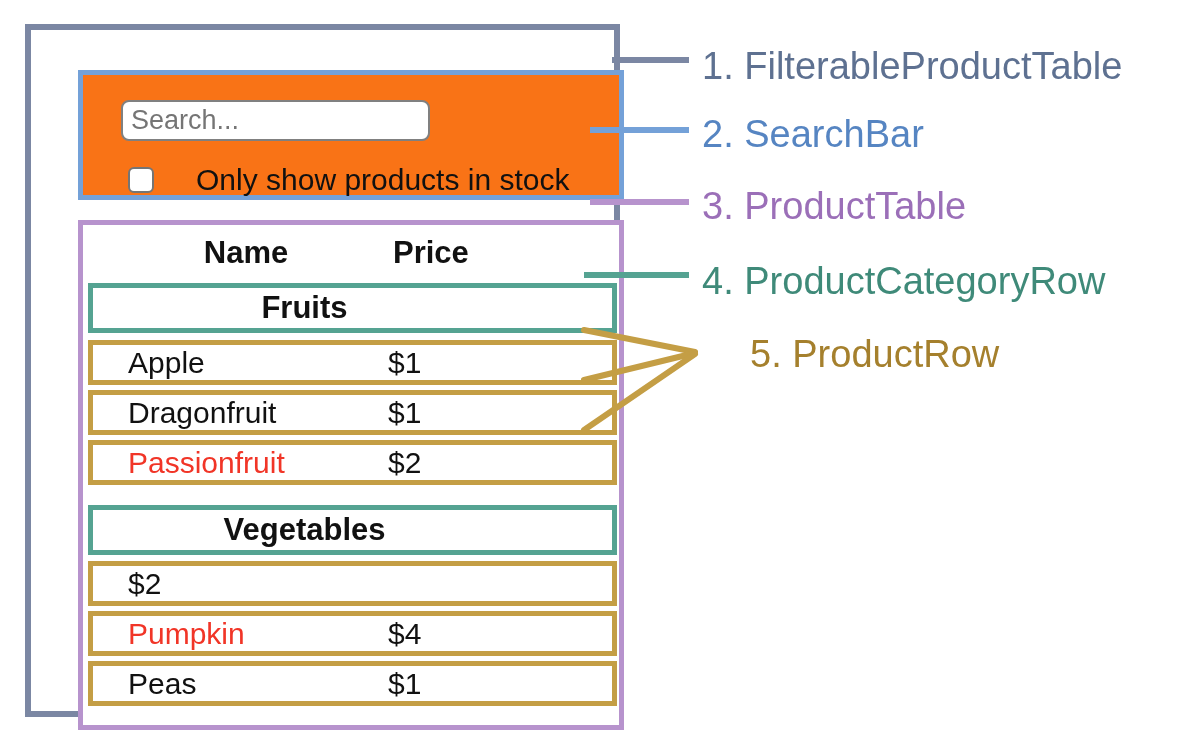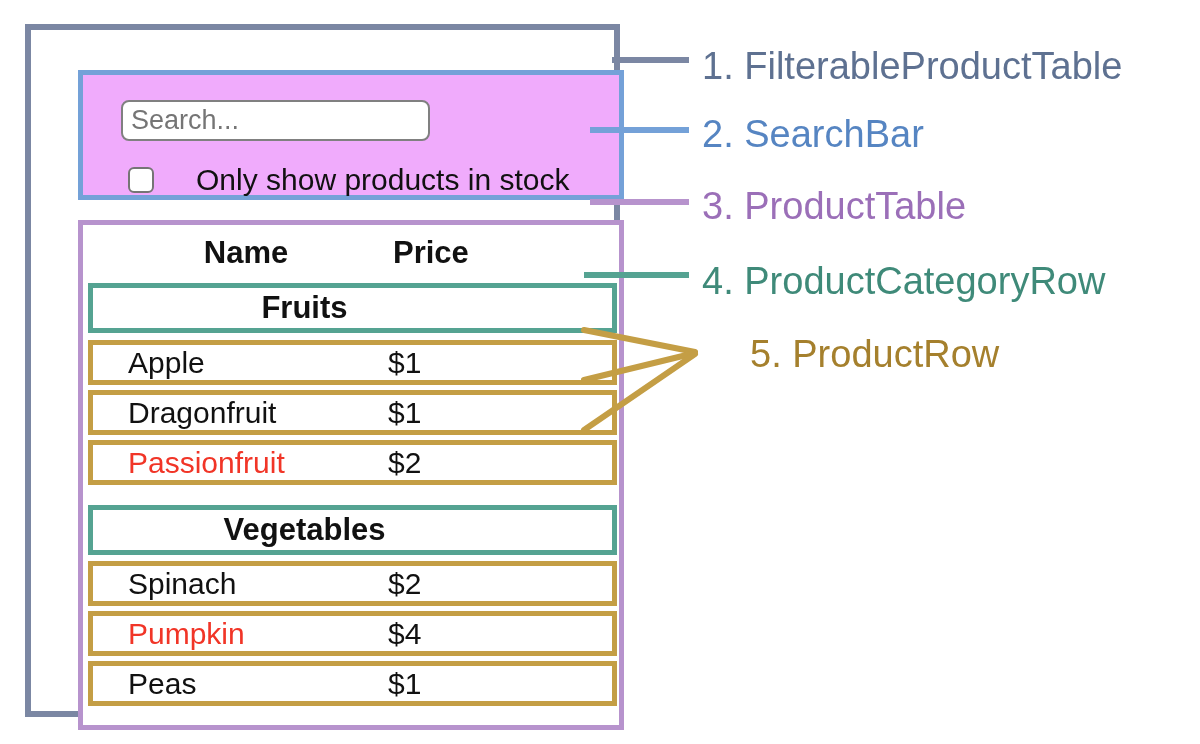--- a/index.html
+++ b/index.html
@@ -19,21 +19,21 @@
     position: absolute;
     left: 25px; top: 24px;
     width: 595px; height: 693px;
     border: 6px solid #7b87a3;
   }
   .search-box {
     position: absolute;
     left: 47px; top: 40px;
     width: 546px; height: 130px;
     border: 5px solid #74a1d8;
-    background: #f0abfc;
+    background: #f97316;
     padding-left: 38px;
   }
   .search-input {
     display: block;
     margin-top: 25px;
     width: 309px; height: 41px;
     border: 2px solid #808080;
     border-radius: 8px;
     font-family: "Liberation Sans", "DejaVu Sans", sans-serif;
     font-size: 27px;
@@ -182,21 +182,20 @@
         <div class="prod-row mt5" style="border-color: rgb(196, 158, 69);">
           <span class="p-name" style="color: rgb(241, 53, 39);">Passionfruit</span>
           <span class="p-price">$2</span>
         </div>
 
         <div class="cat-row mt20" style="border-color: rgb(85, 163, 146);">
           <span>Vegetables</span>
         </div>
 
         <div class="prod-row mt6" style="border-color: rgb(196, 158, 69);">
-          <span class="p-name" style="color: rgb(17, 17, 17);">Spinach</span>
           <span class="p-price">$2</span>
         </div>
         <div class="prod-row mt5" style="border-color: rgb(196, 158, 69);">
           <span class="p-name" style="color: rgb(241, 53, 39);">Pumpkin</span>
           <span class="p-price">$4</span>
         </div>
         <div class="prod-row mt5" style="border-color: rgb(196, 158, 69);">
           <span class="p-name" style="color: rgb(17, 17, 17);">Peas</span>
           <span class="p-price">$1</span>
         </div>

